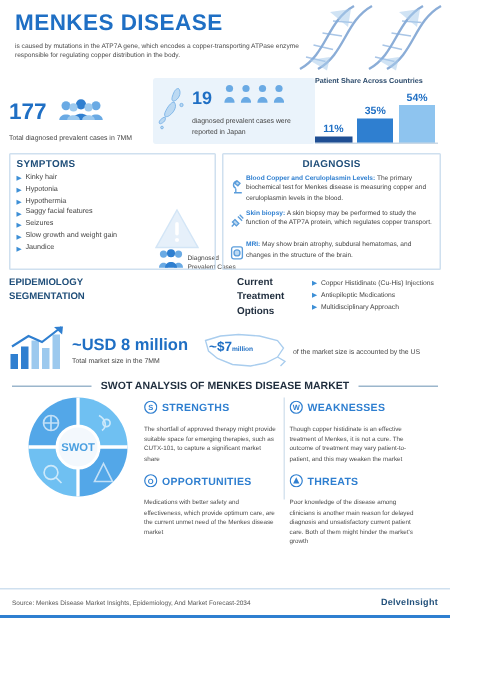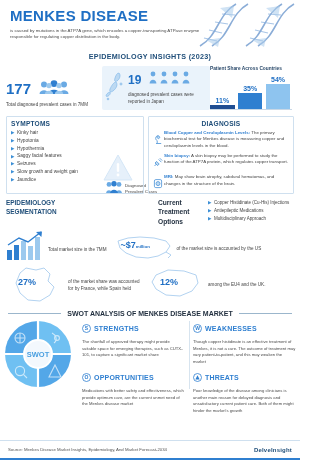--- a/index.html
+++ b/index.html
@@ -4,21 +4,21 @@
 <style>
   * { margin:0; padding:0; box-sizing:border-box; }
   body {
     width:300px; height:460px;
     background:#ffffff;
     font-family:"Liberation Sans", sans-serif;
     color:#3a3a3a;
     overflow:hidden;
     position:relative;
   }
-  .page { width:300px; height:460px; position:relative; }
+  .page { width:300px; height:412px; position:relative; }
 
   
   .header { position:relative; padding:8px 10px 2px 10px; height:50px; }
   .title {
     font-size:15px; font-weight:bold; color:#1f6fc4;
     letter-spacing:0.3px; line-height:1.1;
   }
   .subtitle {
     font-size:4.4px; color:#4a4a4a; line-height:1.55;
     width:200px; margin-top:3px;
@@ -109,21 +109,21 @@
   .mkt2 .t1 { font-size:4.6px; color:#444; line-height:1.6; width:78px; }
   .sp-wrap { position:relative; width:60px; height:40px; margin-left:2px; }
   .sp-val { position:absolute; left:12px; top:12px; font-size:9px; font-weight:bold; color:#1f6fc4; }
   .mkt2 .t2 { font-size:4.6px; color:#444; line-height:1.6; width:74px; }
 
   
   .swot-head { display:flex; align-items:center; padding:4px 8px 2px 8px; }
   .swot-head .line { flex:1; height:0.6px; background:#9bb6cc; }
   .swot-head .t { font-size:7px; font-weight:bold; color:#1f2d3d; padding:0 6px; white-space:nowrap; }
 
-  .swot-body { display:flex; padding:0 0; height:72px; }
+  .swot-body { display:flex; padding:0 14px; height:72px; }
   .wheel { width:78px; position:relative; }
   .swot-grid { flex:1; display:flex; flex-wrap:wrap; position:relative; }
   .swot-cell { width:50%; padding:0 4px 0 4px; }
   .swot-t { display:flex; align-items:center; }
   .swot-t .nm { font-size:7px; font-weight:bold; color:#2f7fd0; letter-spacing:0.2px; margin-left:3px; }
   .swot-d { font-size:4.2px; color:#4a4a4a; line-height:1.55; margin-top:2px; }
   .vdiv { position:absolute; left:50%; top:2px; bottom:2px; width:0.6px; background:#d7e4ef; }
 
   
   .foot {
@@ -162,21 +162,20 @@
       </g>
       <g fill="#9cc3e8" opacity="0.55">
         <path d="M30 8 L44 6 L42 18 Z"></path>
         <path d="M76 8 L90 6 L88 18 Z"></path>
         <path d="M16 40 L30 38 L28 47 Z"></path>
         <path d="M62 40 L76 38 L74 47 Z"></path>
       </g>
     </svg>
   </div>
 
-  <div class="banner">EPIDEMIOLOGY INSIGHTS (2023)</div>
 
   <div class="epi-row">
 
     <div class="epi-a">
       <span class="num">177</span>
       <span class="peeps">
         <svg width="30" height="15" viewBox="0 0 30 15">
           <g fill="#6aaae4">
             <circle cx="5" cy="4.5" r="3"></circle>
               <path d="M0.5 14 C0.5 9, 9.5 9, 9.5 14 Z"></path>
@@ -393,48 +392,33 @@
         <g fill="#9cc9ee">
             <rect x="15" y="10" width="5" height="19"></rect>
             <rect x="22" y="15" width="5" height="14"></rect>
             <rect x="29" y="6" width="5" height="23"></rect>
           </g>
         <path d="M2 14 L13 7 L22 11 L35 1" stroke="#2f7fd0" stroke-width="1.4" fill="none"></path>
         <path d="M30 1 L36 0.6 L35.4 6 Z" fill="#2f7fd0"></path>
       </svg>
     </span>
     <div class="blk">
+      <div class="big">~USD 8 million</div>
       <div class="cap">Total market size in the 7MM</div>
     </div>
     <div class="us-wrap">
       <svg width="60" height="32" viewBox="0 0 60 32">
         <path d="M4 9 L14 6 L26 5 L40 6 L52 9 L56 14 L52 20 L44 24 L34 26 L22 25 L12 21 L6 16 Z" fill="none" stroke="#a9cdee" stroke-width="0.9"></path>
         <path d="M52 20 L57 23 L54 26" fill="none" stroke="#a9cdee" stroke-width="0.9"></path>
       </svg>
       <div class="us-val"><span>~$7</span><small>million</small></div>
     </div>
     <div class="tail">of the market size is accounted by the US</div>
   </div>
 
-  <div class="mkt2">
-    <div class="fr-wrap">
-      <svg width="58" height="40" viewBox="0 0 58 40">
-        <path d="M20 3 L30 5 L38 3 L44 9 L42 16 L48 22 L44 30 L34 36 L22 35 L14 28 L10 18 L14 8 Z" fill="none" stroke="#a9cdee" stroke-width="0.9"></path>
-      </svg>
-      <div class="fr-val">27%</div>
-    </div>
-    <div class="t1">of the market share was accounted for by France, while Spain held</div>
-    <div class="sp-wrap">
-      <svg width="56" height="38" viewBox="0 0 56 38">
-        <path d="M8 10 L20 5 L36 6 L48 10 L50 18 L44 26 L32 31 L18 30 L8 24 L4 17 Z" fill="none" stroke="#a9cdee" stroke-width="0.9"></path>
-      </svg>
-      <div class="sp-val">12%</div>
-    </div>
-    <div class="t2">among the EU4 and the UK.</div>
-  </div>
 
   <div class="swot-head">
     <div class="line"></div>
     <div class="t">SWOT ANALYSIS OF MENKES DISEASE MARKET</div>
     <div class="line"></div>
   </div>
 
   <div class="swot-body">
     <div class="wheel">
       <svg width="76" height="70" viewBox="0 0 76 70">

